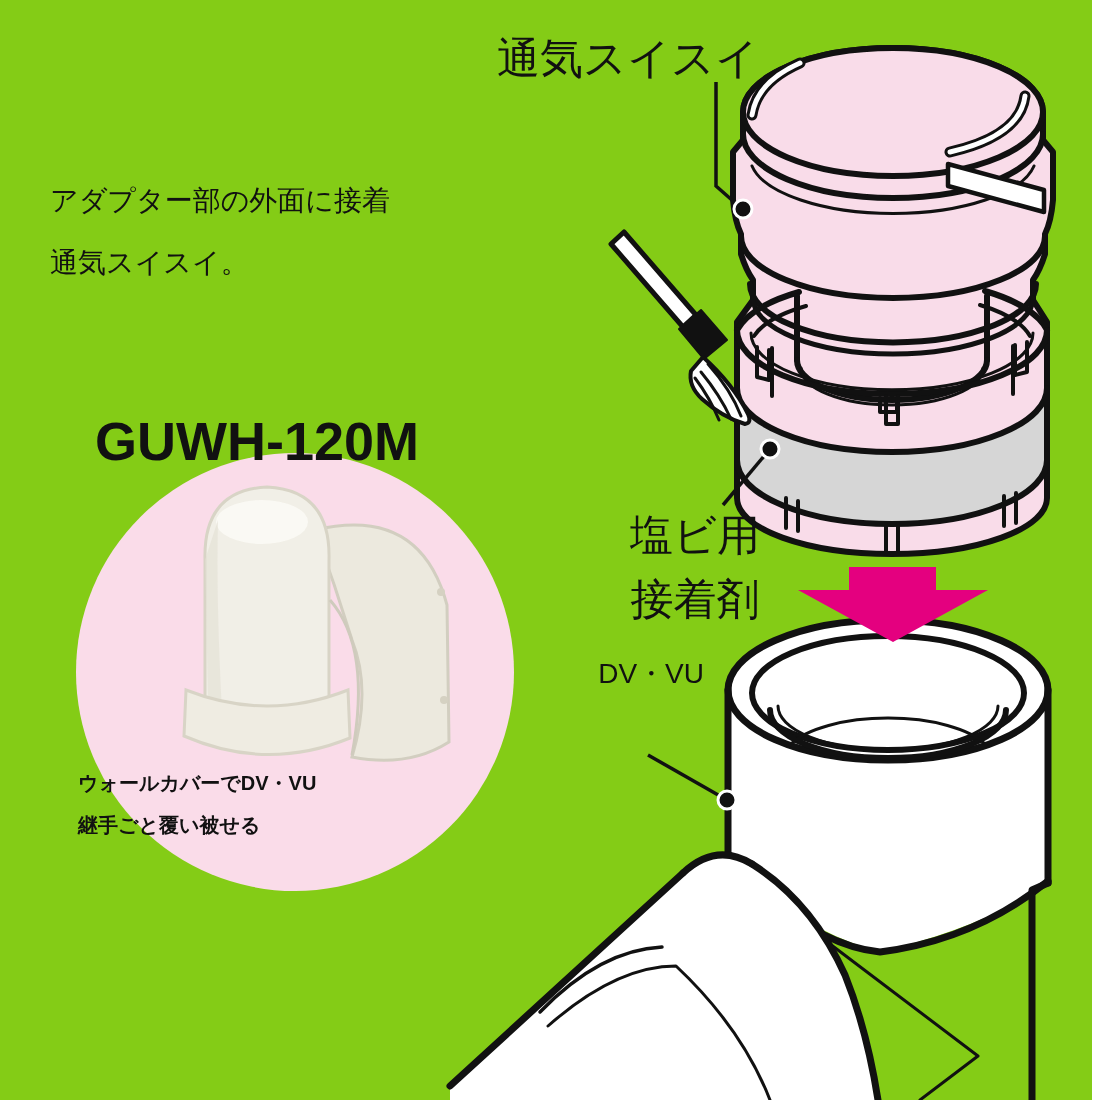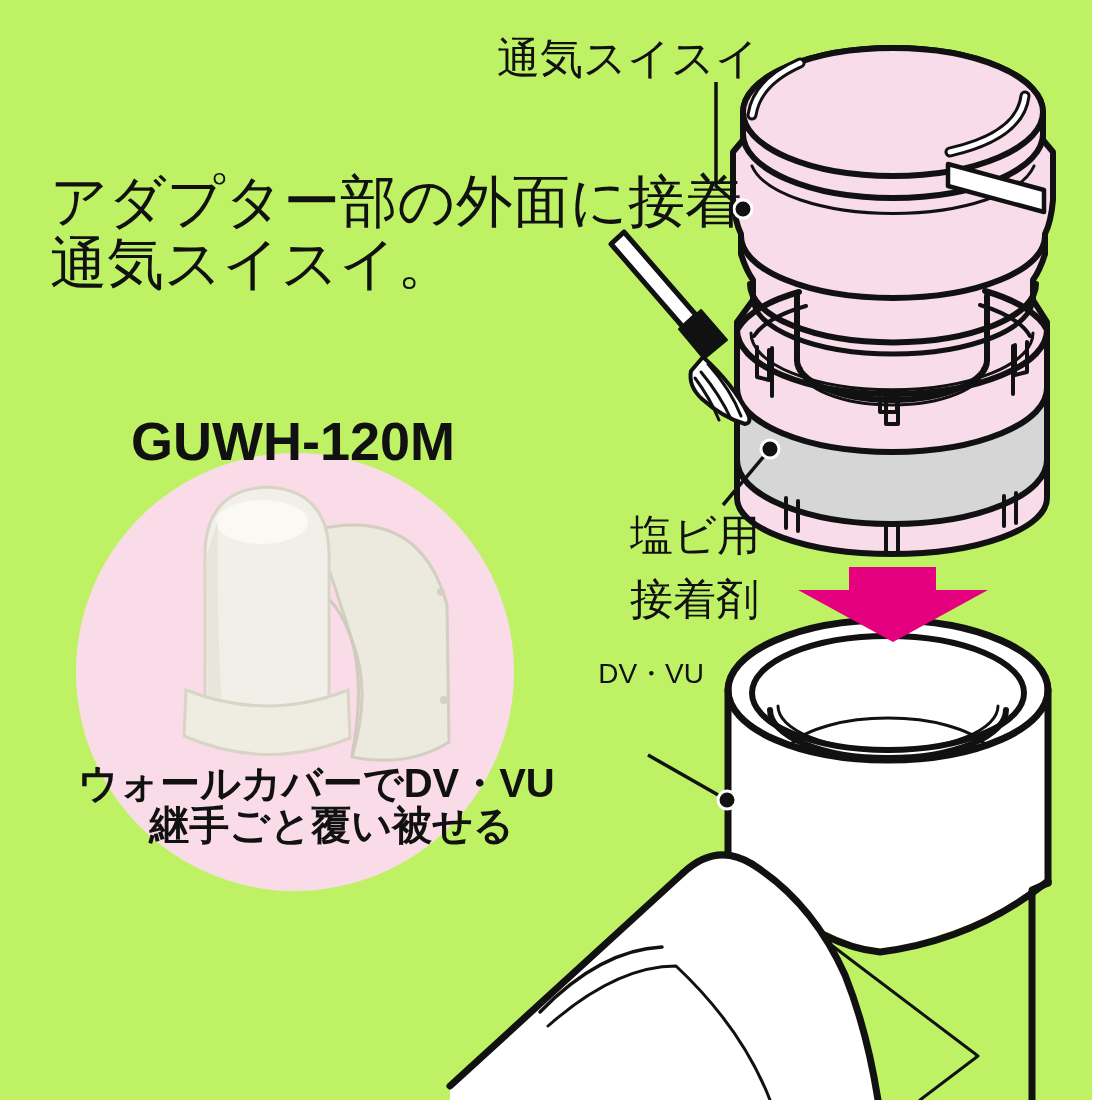--- a/index.html
+++ b/index.html
@@ -1,42 +1,42 @@
 <!DOCTYPE html>
 <html><head>
 <meta charset="utf-8">
 <style>
   html,body{margin:0;padding:0;background:#ffffff;}
   .canvas{
-    position:relative;width:1092px;height:1100px;background:#bef264;overflow:hidden;
+    position:relative;width:1092px;height:1100px;background:#84cc16;overflow:hidden;
     font-family:"Liberation Sans","DejaVu Sans",sans-serif;color:#111;
   }
   .abs{position:absolute;}
   svg{display:block;}
   .jp{font-family:"Liberation Sans","DejaVu Sans",sans-serif;}
   .instruction{
     left:50px;top:170px;width:580px;
-    font-size:57px;line-height:62px;letter-spacing:0px;white-space:nowrap;
+    font-size:28px;line-height:62px;letter-spacing:0px;white-space:nowrap;
   }
   .label-top{
     left:497px;top:30px;font-size:43px;white-space:nowrap;
   }
   .label-adhesive{
-    left:630px;top:503px;font-size:43px;line-height:64px;white-space:nowrap;
+    left:630px;top:503px;font-size:43px;line-height:64px;white-space:nowrap;text-align:center;
   }
   .label-fitting{
     left:480px;top:646px;width:224px;text-align:right;
     font-size:28px;line-height:56px;white-space:nowrap;
   }
   .model-title{
-    left:95px;top:410px;font-size:54px;font-weight:bold;letter-spacing:0px;white-space:nowrap;margin-left:36px;
+    left:95px;top:410px;font-size:54px;font-weight:bold;letter-spacing:0px;white-space:nowrap;
   }
   .circle-caption{
-    left:78px;top:762px;width:436px;text-align:right;
-    font-size:40px;line-height:42px;font-weight:600;white-space:nowrap;
+    left:78px;top:762px;width:436px;text-align:left;
+    font-size:20px;line-height:42px;font-weight:600;white-space:nowrap;
   }
 </style>
 </head>
 <body>
 
 <div class="canvas">
 
   <svg class="abs" style="left:0;top:0" width="1100" height="1100" viewBox="0 0 1100 1100">
 
     <g>

